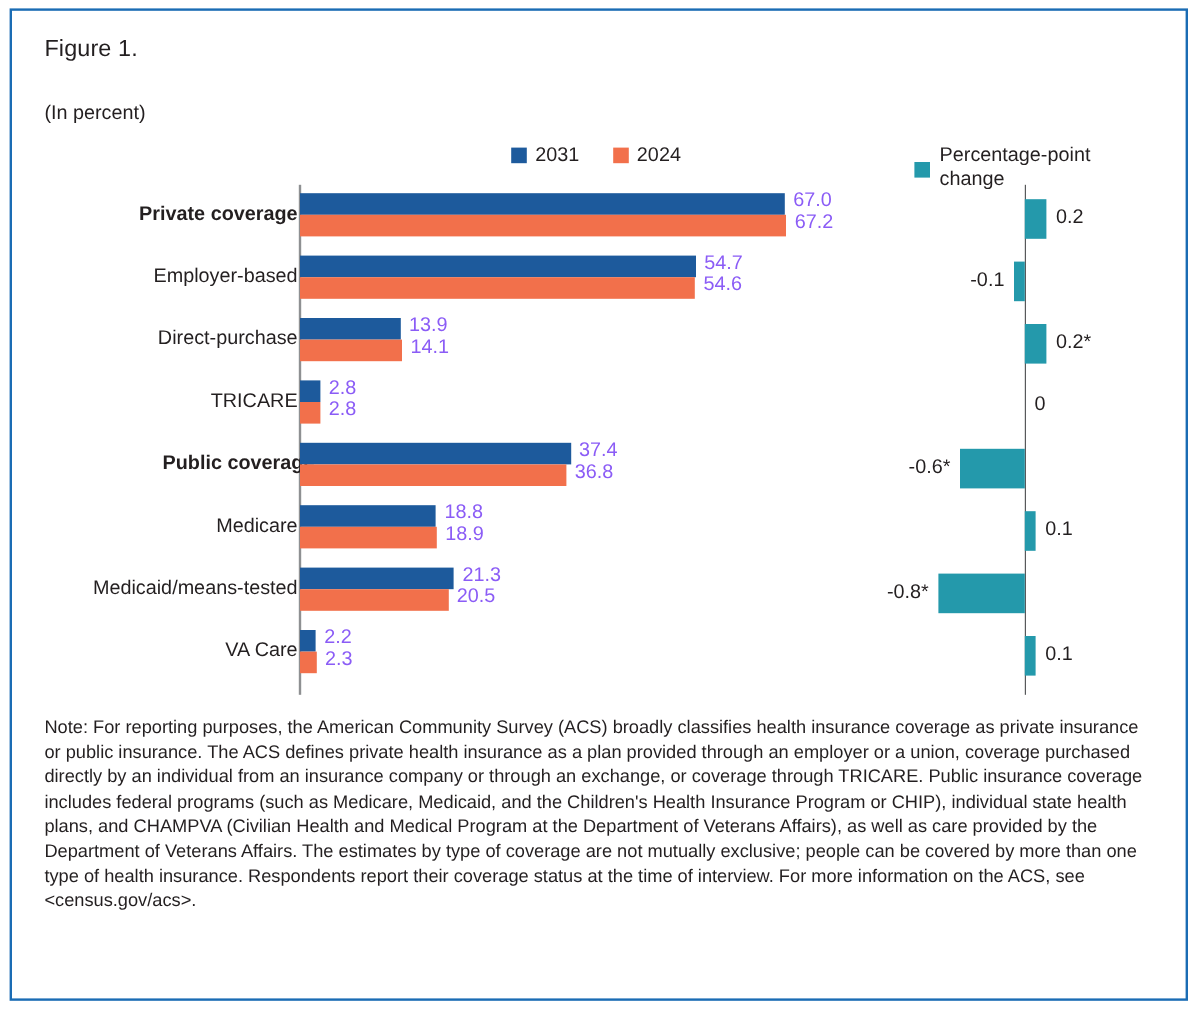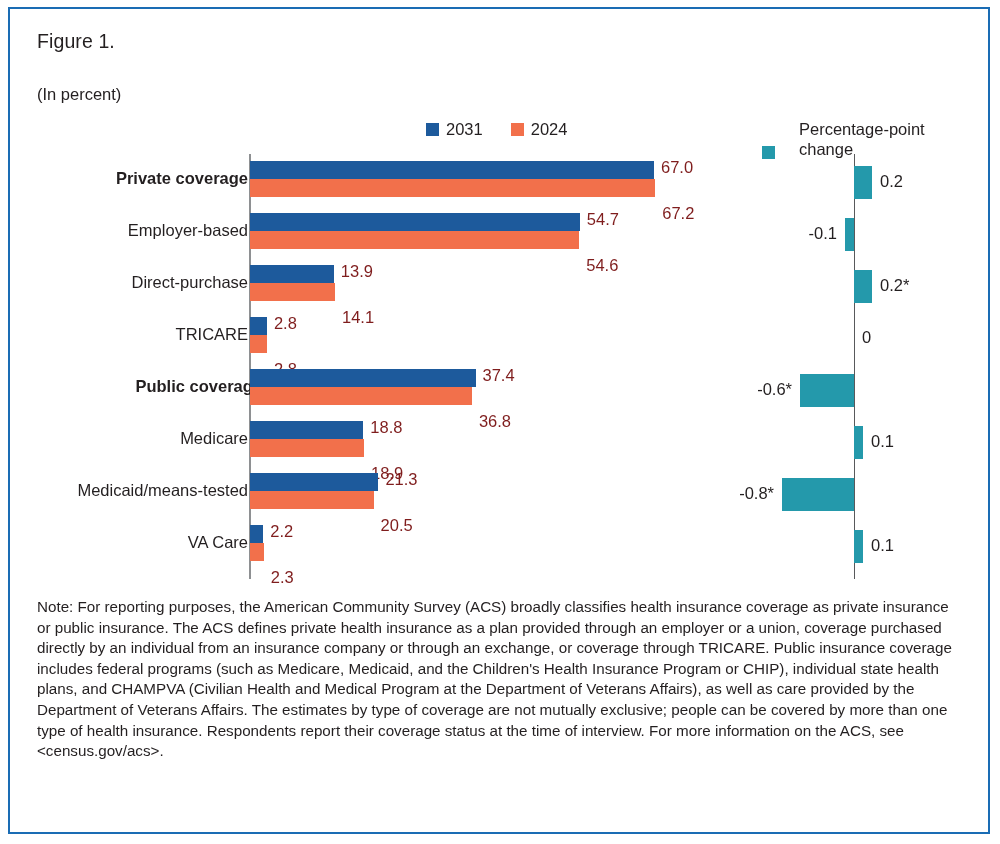--- a/index.html
+++ b/index.html
@@ -79,22 +79,22 @@
     font-size: 16.5px;
     line-height: 20px;
     color: #231f20;
     white-space: pre-line;
   }
   #legend-change {
     position: absolute;
     left: 752px;
     top: 110px;
     display: flex;
-    align-items: flex-end;
-    gap: 24px;
+    align-items: center;
+    gap: 8px;
   }
   #legend-change .legend-label { max-width: 160px; }
 
   
   #chart {
     position: absolute;
     left: 0;
     top: 145px;
     width: 966px;
     height: 430px;
@@ -121,25 +121,25 @@
   .bar {
     position: absolute;
     left: 240px;
     height: 18px;
   }
   .bar.y2023 { top: 4px; }
   .bar.y2024 { top: 22px; }
   .bar-value {
     position: absolute;
     font-size: 16.5px;
-    color: #7f1d1d;
+    color: #8b5cf6;
     white-space: nowrap;
   }
   .bar-value.y2023 { top: 1px; }
-  .bar-value.y2024 { top: 19px; margin-top: 28px; }
+  .bar-value.y2024 { top: 19px; }
 
   #axis-left {
     position: absolute;
     left: 239px;
     top: 0px;
     width: 1.6px;
     height: 425px;
     background: #8e9092;
   }
 

